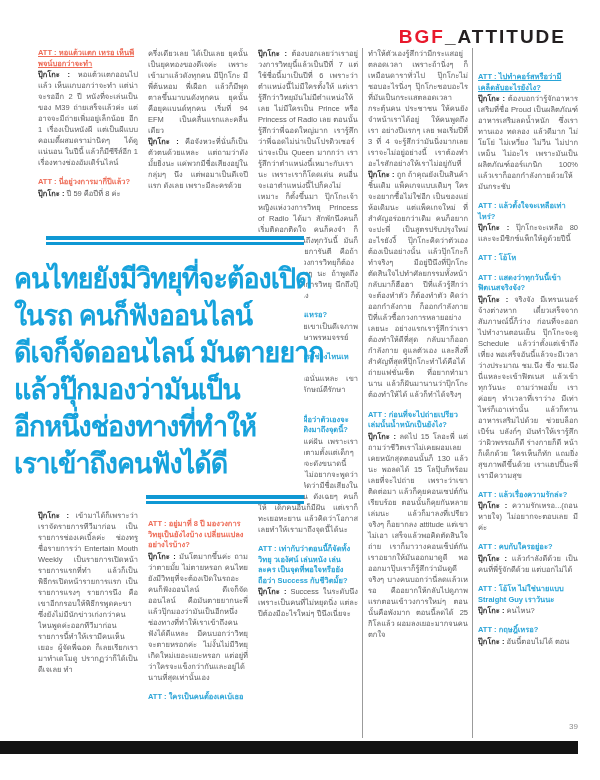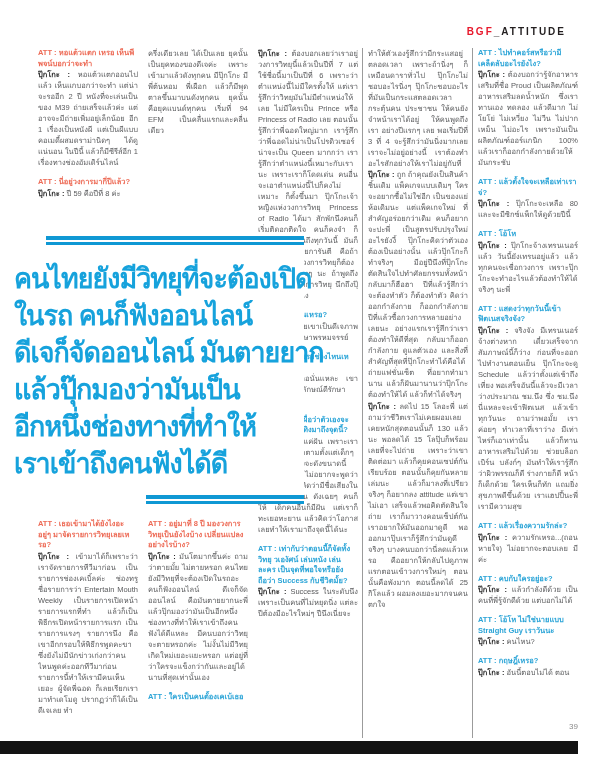--- a/index.html
+++ b/index.html
@@ -1,31 +1,31 @@
 <!DOCTYPE html>
 <html><head>
 <meta charset="utf-8">
 <style>
   html,body{margin:0;padding:0;background:#e9e9e9;}
   .page{position:relative;width:600px;height:780px;background:#ffffff;overflow:hidden;
         font-family:"Liberation Sans","DejaVu Sans",sans-serif;}
   
-  .masthead{position:absolute;top:26px;right:34px;font-size:10px;font-weight:bold;
+  .masthead{position:absolute;top:26px;right:34px;font-size:19px;font-weight:bold;
             letter-spacing:2px;white-space:nowrap;}
   .masthead .brand{color:#e8192c;}
   .masthead .section{color:#231f20;}
   
   .columns{position:absolute;left:38px;top:48px;width:540px;height:692px;display:flex;overflow:hidden;}
   .col{width:100px;margin-right:10px;flex:0 0 auto;font-size:7.5px;line-height:1.47;
        color:#595a5c;text-align:justify;}
-  .col:last-child{margin-right:0;}
+  .col:last-child{margin-right:0;margin-top:24px;}
   .col-top{height:462px;overflow:hidden;}
   .blk{margin:0 0 0 0;}
   .q{font-weight:bold;margin-top:9px;line-height:1.4;text-align:left;}
-  .q:first-child{margin-top:0;}
+  .q:first-child{margin-top:0;text-decoration:underline;}
   .q-red{color:#ed6a55;}
   .q-blue{color:#2aa4d7;}
   p.a,p.cont{margin:0;}
   p.a b{color:#2b2b2b;font-weight:bold;}
   .col-top > .blk:first-child{margin-top:0;}
   
   .vrule{position:absolute;top:48px;width:1px;height:690px;background:#9b9b9b;}
   .vrule.r1{left:362px;}
   .vrule.r2{left:472px;}
   
@@ -54,54 +54,54 @@
   </div>
 
   <div class="columns">
       <div class="col">
         <div class="col-top">
           <div class="blk q q-red">ATT : หอแต้วแตก เหรอ เห็นพี่พจน์บอกว่าจะทำ</div>
           <p class="blk a"><b>ปุ๊กโกะ : </b>หอแต้วแตกออนไปแล้ว เห็นแกบอกว่าจะทำ แต่น่าจะรออีก 2 ปี หนังที่จะเล่นเป็นของ M39 ถ่ายเสร็จแล้วค่ะ แต่อาจจะมีถ่ายเพิ่มอยู่เล็กน้อย อีก 1 เรื่องเป็นหนังผี แต่เป็นผีแบบคอเมดี้ผสมดราม่านิดๆ ได้ดูแน่นอน ในปีนี้ แล้วก็มีซีรีส์อีก 1 เรื่องทางช่องอัมเดิร์นไลน์</p>
           <div class="blk q q-red">ATT : นี่อยู่วงการมากี่ปีแล้ว?</div>
           <p class="blk a"><b>ปุ๊กโกะ : </b>ปี 59 คือปีที่ 8 ค่ะ</p>
         </div>
-        <div class="blk q q-red">ATT : เธอเข้ามาได้ยังไงอะ อยู่ๆ มาจัดรายการวิทยุเลยเหรอ?</div>
         <p class="blk a"><b>ปุ๊กโกะ : </b>เข้ามาได้ก็เพราะว่าเราจัดรายการทีวีมาก่อน เป็นรายการช่องเคเบิ้ลค่ะ ช่องทรู ชื่อรายการว่า Entertain Mouth Weekly เป็นรายการเปิดหน้ารายการแรกที่ทำ แล้วก็เป็นพิธีกรเปิดหน้ารายการแรก เป็นรายการแรงๆ รายการนึง คือเขาอีกกรอบให้พิธีกรพูดคะขา ซึ่งยังไม่มีนักข่าวเก่งกว่าคนไหนพูดค่ะออกทีวีมาก่อน รายการนี้ทำให้เรามีคนเห็นเยอะ ผู้จัดพี่ฉอด ก็เลยเรียกเรามาทำเดโมดู ปรากฏว่าก็ได้เป็นดีเจเลย ทำ</p>
       </div>
       <div class="col">
         <div class="col-top">
           <p class="blk cont">ครึ่งเดียวเลย ได้เป็นเลย ยุคนั้นเป็นยุคทองของดีเจค่ะ เพราะเข้ามาแล้วดังทุกคน มีปุ๊กโกะ มีพี่ต้นหอม พี่เผือก แล้วก็มีพุดตาลขึ้นมาบนดังทุกคน ยุคนั้นคือยุคแบนด์ทุกคน เริ่มที่ 94 EFM เป็นคลื่นแรกและคลื่นเดียว</p>
+          <p class="blk a"><b>ปุ๊กโกะ : </b>คือจังหวะที่นั่นก็เป็นตัวตนด้วยแหละ แต่ถามว่าดังมั้ยยิ่งนะ แค่พวกมีชื่อเสียงอยู่ในกลุ่มๆ นึง แต่พอมาเป็นดีเจปีแรก ดังเลย เพราะมีละครด้วย</p>
         </div>
         <div class="blk q q-red">ATT : อยู่มาที่ 8 ปี มองวงการวิทยุเป็นยังไงบ้าง เปลี่ยนแปลงอย่างไรบ้าง?</div>
         <p class="blk a"><b>ปุ๊กโกะ : </b>มันโตมากขึ้นค่ะ ถามว่าตายมั้ย ไม่ตายหรอก คนไทยยังมีวิทยุที่จะต้องเปิดในรถอะ คนก็ฟังออนไลน์ ดีเจก็จัดออนไลน์ คือมันตายยากนะพี่ แล้วปุ๊กมองว่ามันเป็นอีกหนึ่งช่องทางที่ทำให้เราเข้าถึงคนฟังได้ดีแหละ มีคนบอกว่าวิทยุจะตายหรอกค่ะ ไม่งั้นไม่มีวิทยุเกิดใหม่เยอะแยะหรอก แต่อยู่ที่ว่าใครจะแข็งกว่ากันและอยู่ได้นานที่สุดเท่านั้นเอง</p>
         <div class="blk q q-blue">ATT : ใครเป็นคนตั้องเคเบ้เธอ</div>
       </div>
       <div class="col">
         <p class="blk a"><b>ปุ๊กโกะ : </b>ต้องบอกเลยว่าเราอยู่วงการวิทยุนี้แล้วเป็นปีที่ 7 แต่ใช้ชื่อนี้มาเป็นปีที่ 6 เพราะว่าตำแหน่งนี้ไม่มีใครตั้งให้ แต่เรารู้สึกว่าวิทยุมันไม่มีตำแหน่งให้เลย ไม่มีใครเป็น Prince หรือ Princess of Radio เลย ตอนนั้นรู้สึกว่าพี่ฉอดใหญ่มาก เรารู้สึกว่าพี่ฉอดไม่น่าเป็นโปรดิวเซอร์ น่าจะเป็น Queen มากกว่า เรารู้สึกว่าตำแหน่งนี้เหมาะกับเรานะ เพราะเราก็โดดเด่น คนอื่นจะเอาตำแหน่งนี้ไปก็คงไม่เหมาะ ก็ตั้งขึ้นมา ปุ๊กโกะเจ้าหญิงแห่งวงการวิทยุ Princess of Radio ได้มา สักพักนึงคนก็เริ่มติดอกติดใจ คนก็คงจำ ก็เลยได้ใช้มาจนถึงทุกวันนี้ มันก็เป็นเครื่องหมายการันตี คือถ้าพูดถึงเจ้าหญิงวงการวิทยุก็ต้องปุ๊กโกะ เอาจริงๆ นะ ถ้าพูดถึงเจ้าหญิงแห่งวงการวิทยุ นึกถึงปุ๊กโกะคนเดียวไง</p>
         <div class="blk q q-blue">ATT : มุ้ยไม่อินเหรอ?</div>
         <p class="blk a"><b>ปุ๊กโกะ : </b>พี่มุ้ยเขาเป็นดีเจภาพลักษณ์ดีค่ะ รักษาพรหมจรรย์</p>
         <div class="blk q q-blue">ATT : พรหมจรรย์ช่วงไหนเหรอ?</div>
         <p class="blk a"><b>ปุ๊กโกะ : </b>เออนั่นแหละ เขาฉายาดีเจภาพลักษณ์ดีรักษาพรหมจรรย์</p>
         <div class="blk q q-blue">ATT : เคยคิดเผื่อว่าตัวเองจะเข้าวงการบันเทิงมาถึงจุดนี้?</div>
         <p class="blk a"><b>ปุ๊กโกะ : </b>เคยแค่ฝัน เพราะเราอยากเป็นดาราตามตั้งแต่เด็กๆ ไม่คิดว่าตัวเองจะดังขนาดนี้ ถามว่าดังมั้ย ไม่อยากจะพูดว่าตัวเองดัง แค่คิดว่ามีชื่อเสียงในระดับนึงแล้วกัน ดังเฉยๆ คนก็ให้ เด็กคนอื่นก็มีฝัน แต่เราก็ทะเยอทะยาน แล้วคิดว่าโอกาสเลยทำให้เรามาถึงจุดนี้ได้นะ</p>
         <div class="blk q q-blue">ATT : เท่ากับว่าตอนนี้ก็จัดทั้งวิทยุ วเองัศน์ เล่นหนัง เล่นละคร เป็นจุดที่พอใจหรือยัง ถือว่า Success กับชีวิตมั้ย?</div>
         <p class="blk a"><b>ปุ๊กโกะ : </b>Success ในระดับนึง เพราะเป็นคนที่ไม่หยุดนิ่ง แต่ละปีต้องมีอะไรใหม่ๆ ปีนึงเนี่ยจะ</p>
       </div>
       <div class="col">
         <p class="blk cont">ทำให้ตัวเองรู้สึกว่ามีกระแสอยู่ตลอดเวลา เพราะถ้านิ่งๆ ก็เหมือนดาราทั่วไป ปุ๊กโกะไม่ชอบอะไรนิ่งๆ ปุ๊กโกะชอบอะไรที่มันเป็นกระแสตลอดเวลา กระตุ้นคน ประชาชน ให้คนยังจำหน้าเราได้อยู่ ให้คนพูดถึงเรา อย่างปีแรกๆ เลย พอเริ่มปีที่ 3 ที่ 4 จะรู้สึกว่ามันนิ่งมากเลย เราจะไม่อยู่อย่างนี้ เราต้องทำอะไรสักอย่างให้เราไม่อยู่กับที่</p>
         <p class="blk a"><b>ปุ๊กโกะ : </b>ถูก ถ้าคุณยังเป็นสินค้าชิ้นเดิม แพ็คเกจแบบเดิมๆ ใครจะอยากซื้อไม่ใช่อีก เป็นของแย่ห้อเดิมนะ แต่แพ็คเกจใหม่ ที่สำคัญอร่อยกว่าเดิม คนก็อยากจะปะพี่ เป็นสูตรปรับปรุงใหม่ อะไรยังงี้ ปุ๊กโกะคิดว่าตัวเองต้องเป็นอย่างนั้น แล้วปุ๊กโกะก็ทำจริงๆ มีอยู่ปีนึงที่ปุ๊กโกะตัดสินใจไปทำศัลยกรรมทั้งหน้า กลับมาก็ฮือฮา ปีที่แล้วรู้สึกว่าจะต้องทำตัว ก็ต้องทำตัว คิดว่าออกกำลังกาย ก็ออกกำลังกาย ปีที่แล้วซื้อกวงการหลายอย่างเลยนะ อย่างแรกเรารู้สึกว่าเราต้องทำให้ดีที่สุด กลับมาก็ออกกำลังกาย ดูแลตัวเอง และสิ่งที่สำคัญที่สุดที่ปุ๊กโกะทำได้คือได้ถ่ายแฟชั่นเซ็ต ที่อยากทำมานาน แล้วก็ฝันมานานว่าปุ๊กโกะต้องทำให้ได้ แล้วก็ทำได้จริงๆ</p>
+        <div class="blk q q-blue">ATT : ก่อนที่จะไปถ่ายเปรียวเล่มนั้นน้ำหนักเป็นยังไง?</div>
         <p class="blk a"><b>ปุ๊กโกะ : </b>ลดไป 15 โลอะพี่ แต่ถามว่าชีวิตเราไม่เคยผอมเลย เคยหนักสุดตอนนั้นก็ 130 แล้วนะ พอลดได้ 15 โลปุ๊บก็พร้อมเลยที่จะไปถ่าย เพราะว่าเขาติดต่อมา แล้วก็คุยคอนเซปต์กันเรียบร้อย ตอนนั้นก็คุยกันหลายเล่มนะ แล้วก็มาลงที่เปรียว จริงๆ ก็อยากลง attitude แต่เขาไม่เอา เสร็จแล้วพอคิดตัดสินใจถ่าย เราก็มาวางคอนเซ็ปต์กัน เราอยากให้มันออกมาดูดี พอออกมาปุ๊บเราก็รู้สึกว่ามันดูดีจริงๆ บางคนบอกว่านี่ลดแล้วเหรอ คืออยากให้กลับไปดูภาพแรกตอนเข้าวงการใหม่ๆ ตอนนั้นคือพังมาก ตอนนี้ลดได้ 25 กิโลแล้ว ผอมลงเยอะมากจนคนตกใจ</p>
       </div>
       <div class="col">
         <div class="blk q q-blue">ATT : ไปทำคอร์สหรือว่ามีเคล็ดลับอะไรยังไง?</div>
         <p class="blk a"><b>ปุ๊กโกะ : </b>ต้องบอกว่ารู้จักอาหารเสริมที่ชื่อ Proud เป็นผลิตภัณฑ์อาหารเสริมลดน้ำหนัก ซึ่งเราทานเอง ทดลอง แล้วดีมาก ไม่โยโย่ ไม่เหวี่ยง ไม่วีน ไม่ปากเหม็น ไม่อะไร เพราะมันเป็นผลิตภัณฑ์ออร์แกนิก 100% แล้วเราก็ออกกำลังกายด้วยให้มันกระชับ</p>
-        <div class="blk q q-blue">ATT : แล้วตั้งใจจะเหลือเท่าเราจ่?</div>
+        <div class="blk q q-blue">ATT : แล้วตั้งใจจะเหลือเท่าไหร่?</div>
         <p class="blk a"><b>ปุ๊กโกะ : </b>ปุ๊กโกะจะเหลือ 80 และจะมีซิกซ์แพ็กให้ดูด้วยปีนี้</p>
         <div class="blk q q-blue">ATT : โอ้โห</div>
-        <p class="blk a"><b>ปุ๊กโกะ : </b>ปุ๊กโกะจ้างเทรนเนอร์แล้ว วันนี้ยังเทรนอยู่แล้ว แล้วทุกคนจะเชื่อกวงการ เพราะปุ๊กโกะจะทำอะไรแล้วต้องทำให้ได้จริงๆ นะพี่</p>
         <div class="blk q q-blue">ATT : แสดงว่าทุกวันนี้เข้าฟิตเนสจริงจัง?</div>
         <p class="blk a"><b>ปุ๊กโกะ : </b>จริงจัง มีเทรนเนอร์จ้างต่างหาก เดี๋ยวเสร็จจากสัมภาษณ์นี้ก็ว่าง ก่อนที่จะออกไปทำงานตอนเย็น ปุ๊กโกะจะดู Schedule แล้วว่าตั้งแต่เช้าถึงเที่ยง พอเสร็จอันนี้แล้วจะมีเวลาว่างประมาณ ชม.นึง ซึ่ง ชม.นึงนี่แหละจะเข้าฟิตเนส แล้วเข้าทุกวันนะ ถามว่าพอมั้ย เราค่อยๆ ทำเวลาที่เราว่าง มีเท่าไหร่ก็เอาเท่านั้น แล้วก็ทานอาหารเสริมไปด้วย ช่วยบล็อก เบิร์น บลังก์ๆ มันทำให้เรารู้สึกว่าผิวพรรณก็ดี ร่างกายก็ดี หน้าก็เด็กด้วย ใครเห็นก็ทัก แถมยิ่งสุขภาพดีขึ้นด้วย เราแฮปปี้นะพี่ เรามีความสุข</p>
         <div class="blk q q-blue">ATT : แล้วเรื่องความรักล่ะ?</div>
         <p class="blk a"><b>ปุ๊กโกะ : </b>ความรักเหรอ...(ถอนหายใจ) ไม่อยากจะตอบเลย มีค่ะ</p>
         <div class="blk q q-blue">ATT : คบกับใครอยู่อะ?</div>
         <p class="blk a"><b>ปุ๊กโกะ : </b>แล้วกำลังดีด้วย เป็นคนที่พี่รู้จักดีด้วย แต่บอกไม่ได้</p>
         <div class="blk q q-blue">ATT : โอ้โห ไม่ใช่นายแบบ Straight Guy เราวันนะ</div>
         <p class="blk a"><b>ปุ๊กโกะ : </b>คนไหน?</p>
         <div class="blk q q-blue">ATT : กฤษฎิ์เหรอ?</div>
         <p class="blk a"><b>ปุ๊กโกะ : </b>อันนี้ตอบไม่ได้ ตอน</p>

